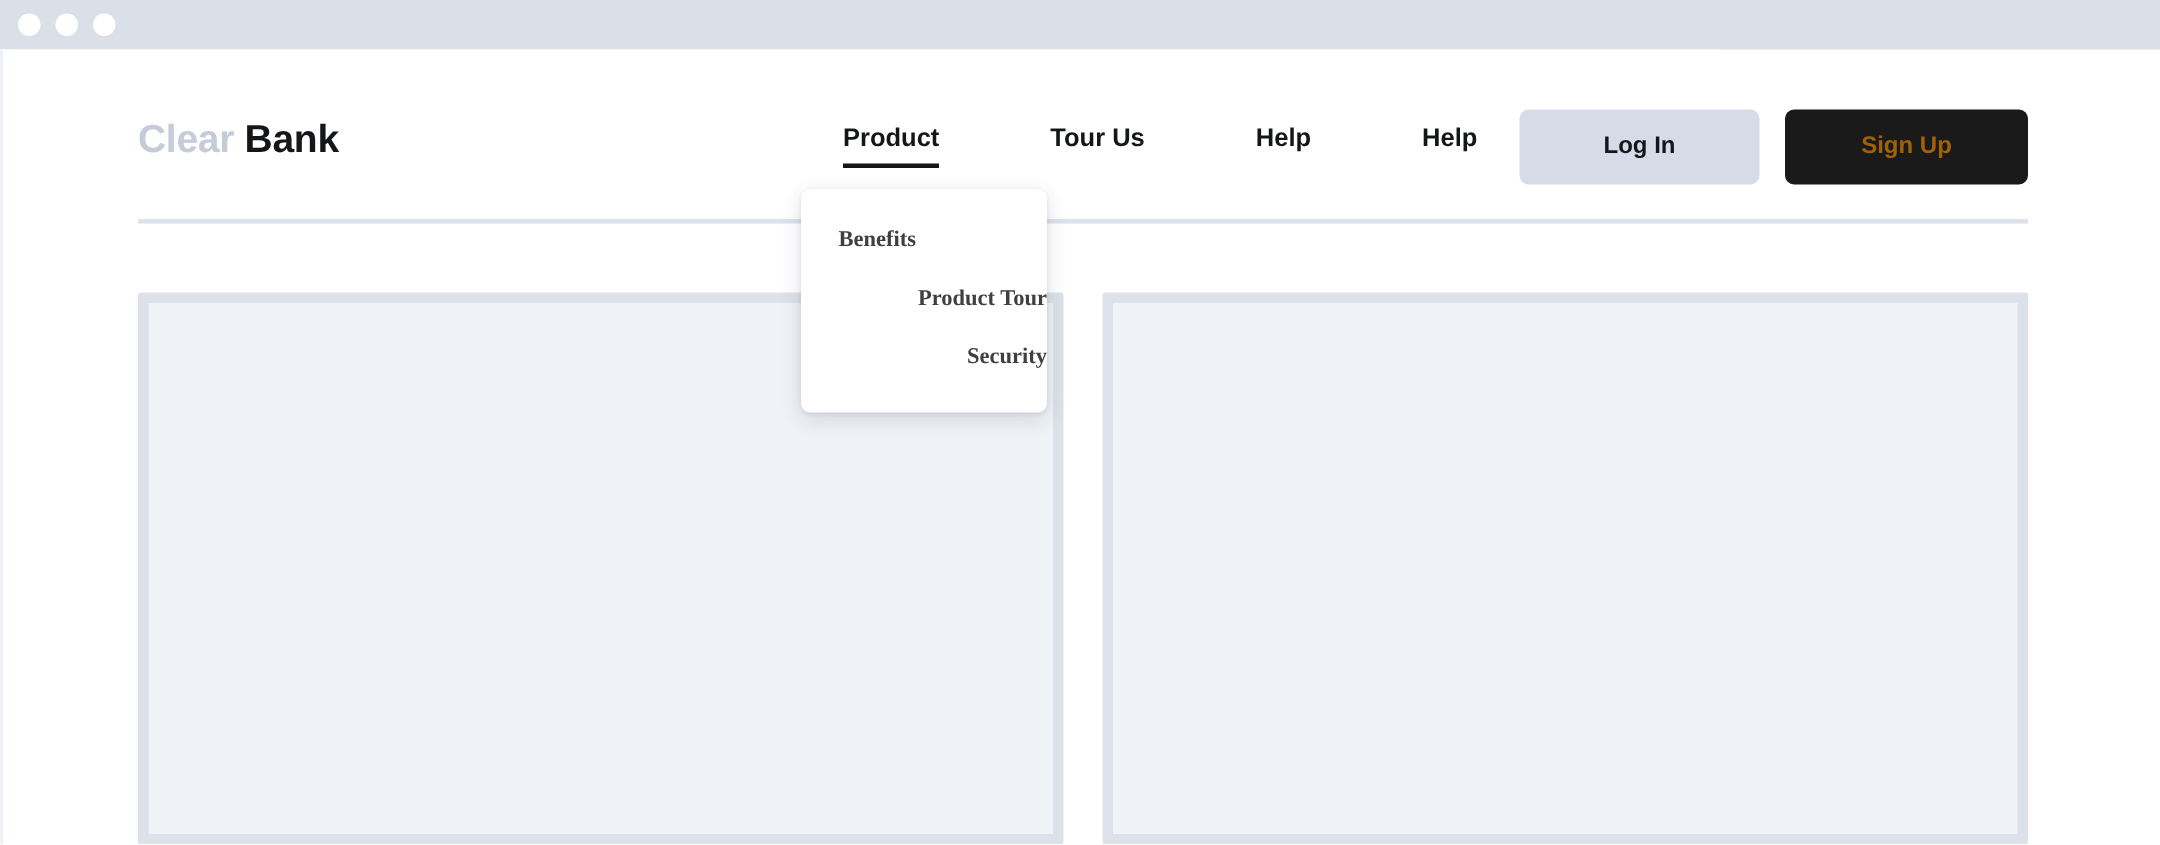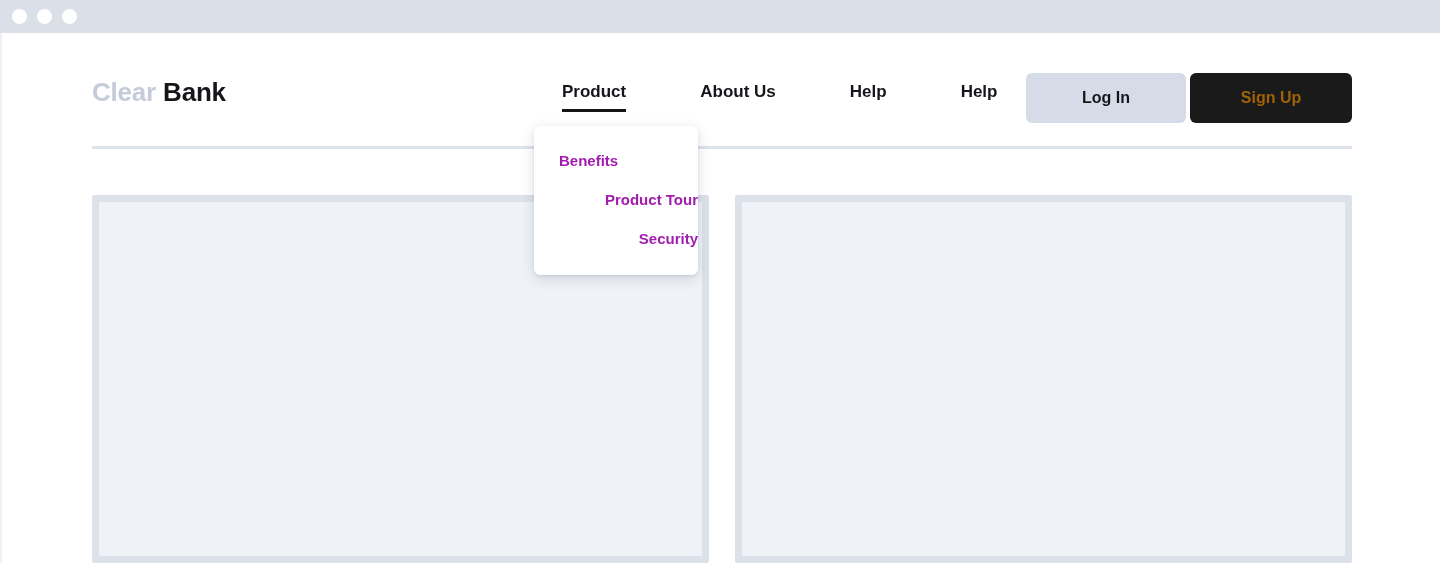--- a/index.html
+++ b/index.html
@@ -102,21 +102,21 @@
     bottom: 0;
     height: 3px;
     background: #14161a;
   }
 
   .header-actions {
     position: absolute;
     right: 90px;
     top: 40px;
     display: flex;
-    gap: 4px;
+    gap: 17px;
   }
   .btn {
     font-size: 16px;
     font-weight: bold;
     border: none;
     border-radius: 6px;
     cursor: pointer;
     font-family: "Liberation Sans", sans-serif;
     height: 50px;
     display: flex;
@@ -154,25 +154,26 @@
     border-radius: 6px;
     box-shadow: 0 4px 14px rgba(30, 40, 70, 0.14),
                 0 1px 3px rgba(30, 40, 70, 0.10);
     padding: 20px 0 22px 0;
     z-index: 30;
   }
   .dropdown-item {
     display: block;
     font-size: 15px;
     font-weight: bold;
-    color: #a21caf;
+    color: #404040;
     padding: 6px 0 6px 25px;
     white-space: nowrap;
     cursor: pointer;
     text-decoration: none;
+    font-family: Liberation Serif, serif;
   }
   .dropdown-item + .dropdown-item { margin-top: 10px; text-align: right; }
 
   
   .content-area {
     position: absolute;
     left: 90px;
     top: 162px;
     width: 1260px;
     height: 368px;
@@ -200,21 +201,21 @@
   <div class="page">
 
     <header class="site-header">
 
       <div class="logo">
         <span class="logo-clear">Clear</span><span> </span><span class="logo-bank">Bank</span>
       </div>
 
       <nav class="main-nav">
         <a class="nav-item active" href="#">Product</a>
-        <a class="nav-item" href="#">About Us</a>
+        <a class="nav-item" href="#">Tour Us</a>
         <a class="nav-item" href="#">Help</a>
         <a class="nav-item" href="#">Help</a>
       </nav>
 
       <div class="header-actions">
         <button class="btn btn-login">Log In</button>
         <button class="btn btn-signup">Sign Up</button>
       </div>
 
       <div class="header-divider"></div>

